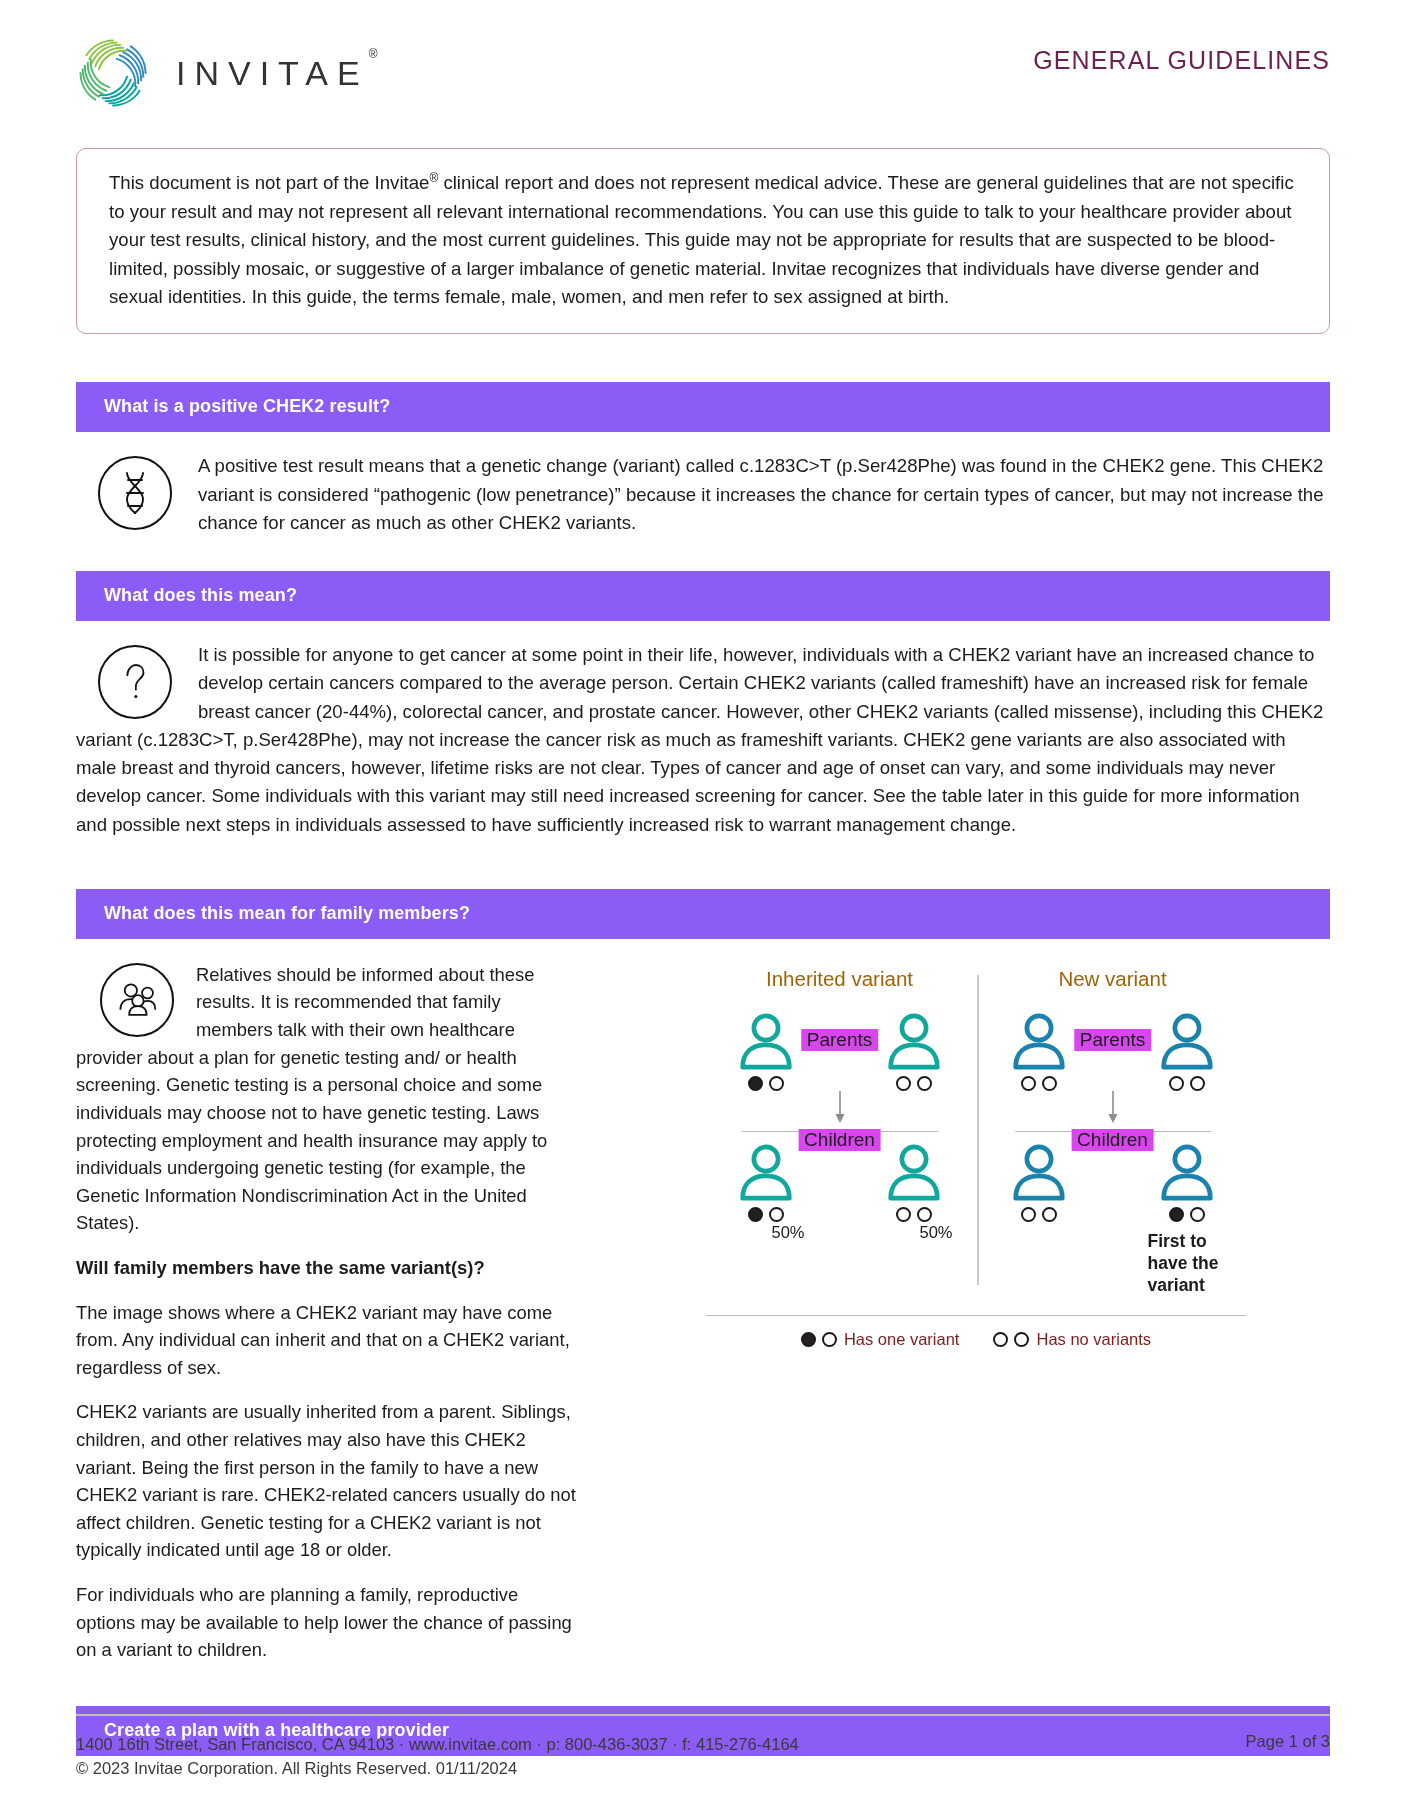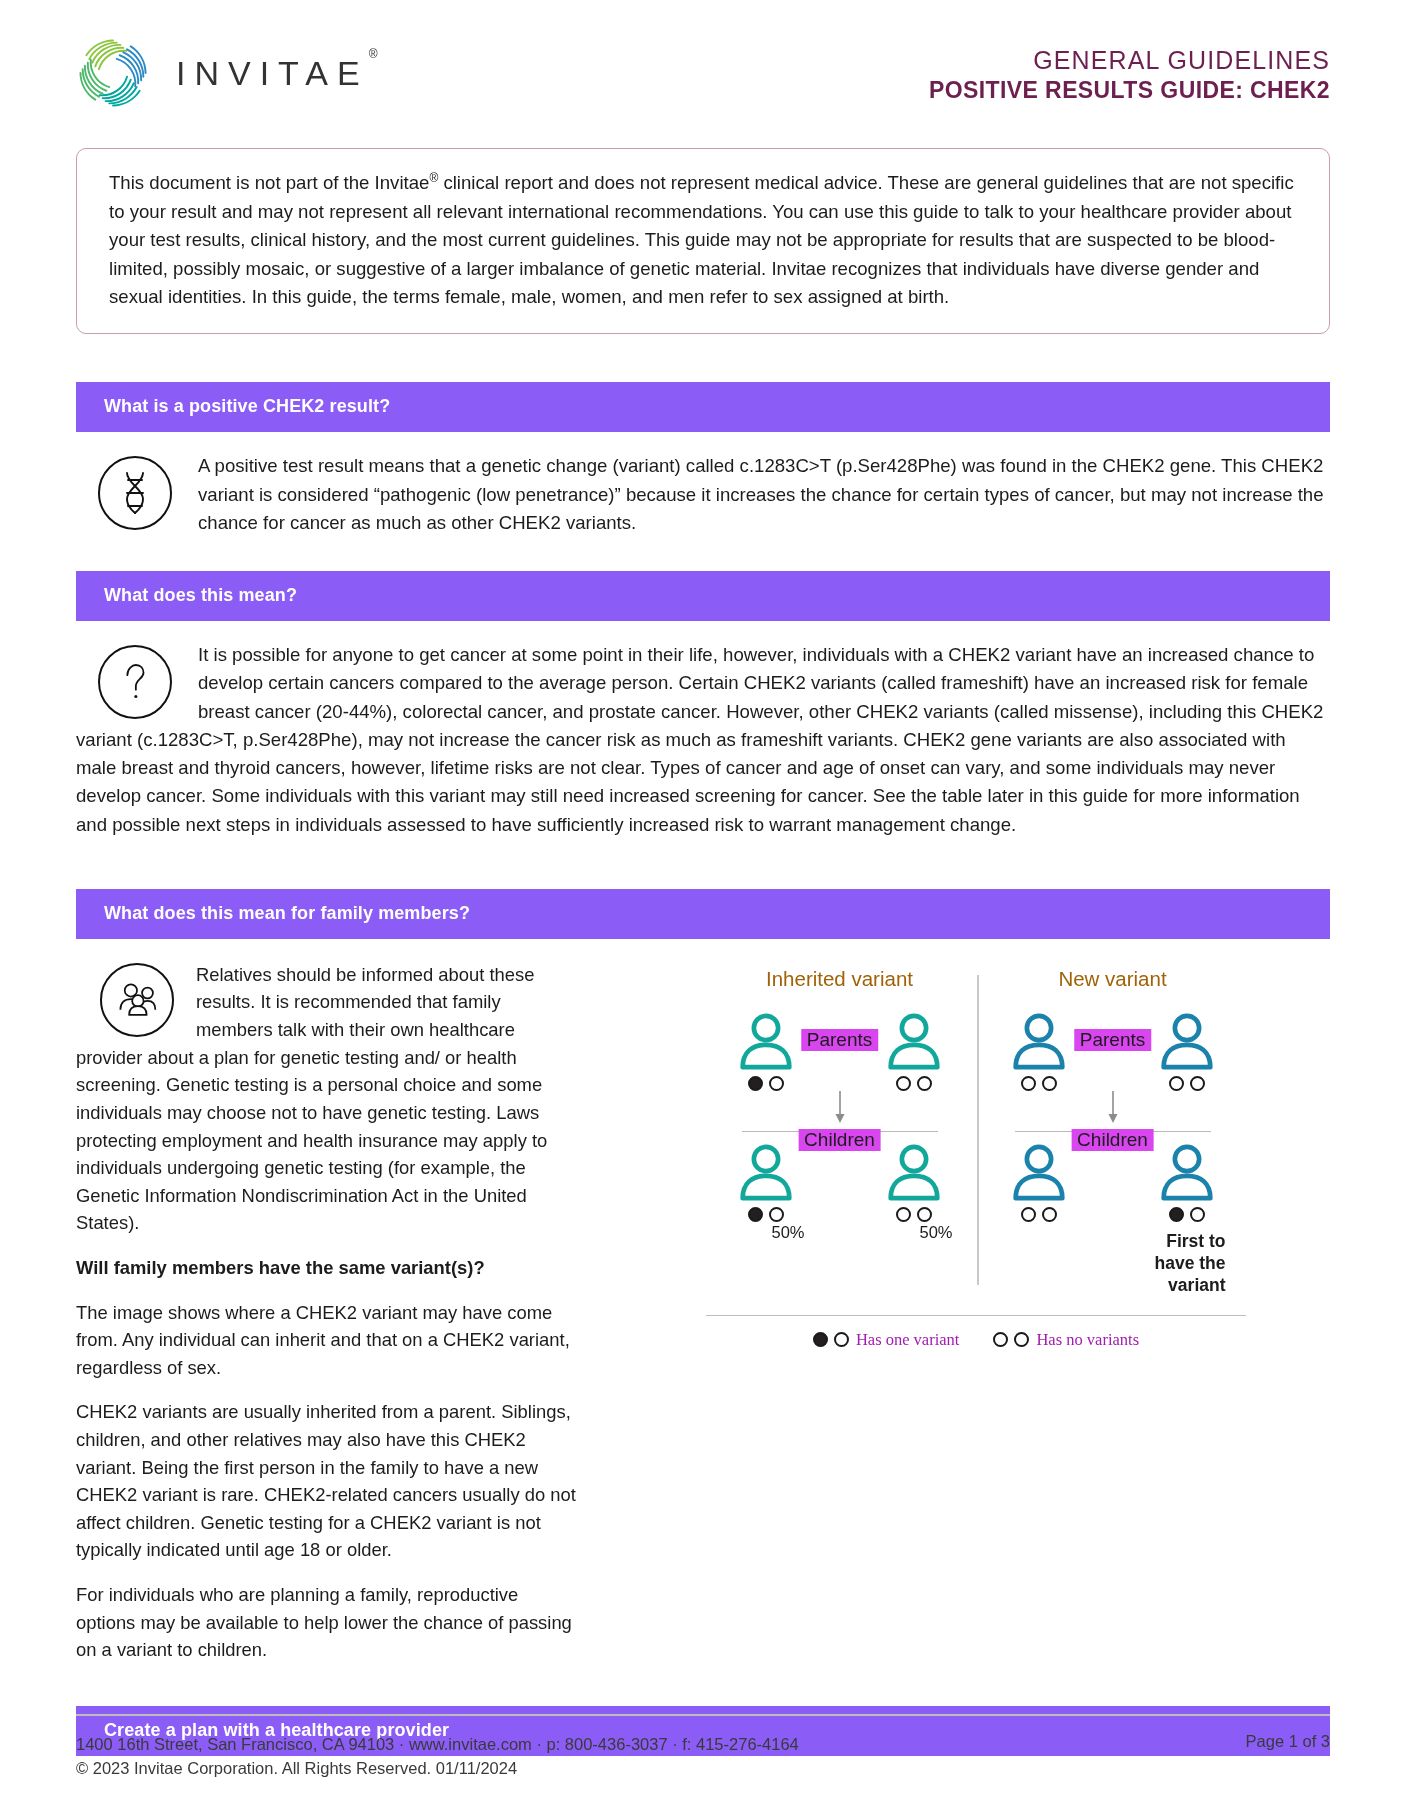--- a/index.html
+++ b/index.html
@@ -162,37 +162,36 @@
   .label-children { top: -2px; }
   .arrow-box { height: 40px; position: relative; }
   .arrow-box svg { position: absolute; left: 50%; transform: translateX(-50%); top: 0; }
   .hrule {
     width: 196px;
     height: 1.5px;
     background: #b9b9b9;
     margin: 0 auto 12px;
   }
   .firstto {
-    text-align: right;
+    text-align: left;
     font-size: 17.5px;
     font-weight: bold;
     line-height: 1.26;
     margin-top: 8px;
     color: #1c1c1c;
   }
   .legend {
     margin-top: 18px;
     border-top: 1.5px solid #bdbdbd;
     padding-top: 14px;
     display: flex;
     justify-content: center;
     gap: 34px;
     font-size: 16.5px;
-    color: #a21caf;
-    font-family: Liberation Serif, serif;
+    color: #7f1d1d;
   }
   .legend-item { display: flex; align-items: center; gap: 7px; }
   .legend-item .dots { margin-top: 0; }
 
   
   .footer {
     position: absolute;
     left: 76px; right: 76px;
     bottom: 38px;
   }
@@ -241,21 +240,20 @@
             </g>
           </g>
         </svg>
       </span>
       <span class="brand-word">
         <span>INVITAE</span><sup>®</sup>
       </span>
     </div>
     <div class="header-titles">
       <div class="h-general">GENERAL GUIDELINES</div>
-      <div class="h-guide">POSITIVE RESULTS GUIDE: CHEK2</div>
     </div>
   </div>
 
   <div class="disclaimer">
     <p><span>This document is not part of the Invitae</span><sup>®</sup><span> clinical report and does not represent medical advice. These are general guidelines that are not specific to your result and may not represent all relevant international recommendations. You can use this guide to talk to your healthcare provider about your test results, clinical history, and the most current guidelines. This guide may not be appropriate for results that are suspected to be blood-limited, possibly mosaic, or suggestive of a larger imbalance of genetic material. Invitae recognizes that individuals have diverse gender and sexual identities. In this guide, the terms female, male, women, and men refer to sex assigned at birth.</span></p>
   </div>
 
   <div class="bar bar-q1">What is a positive CHEK2 result?</div>
   <div class="sec-body clearfix">
     <div class="flowblock clearfix">

